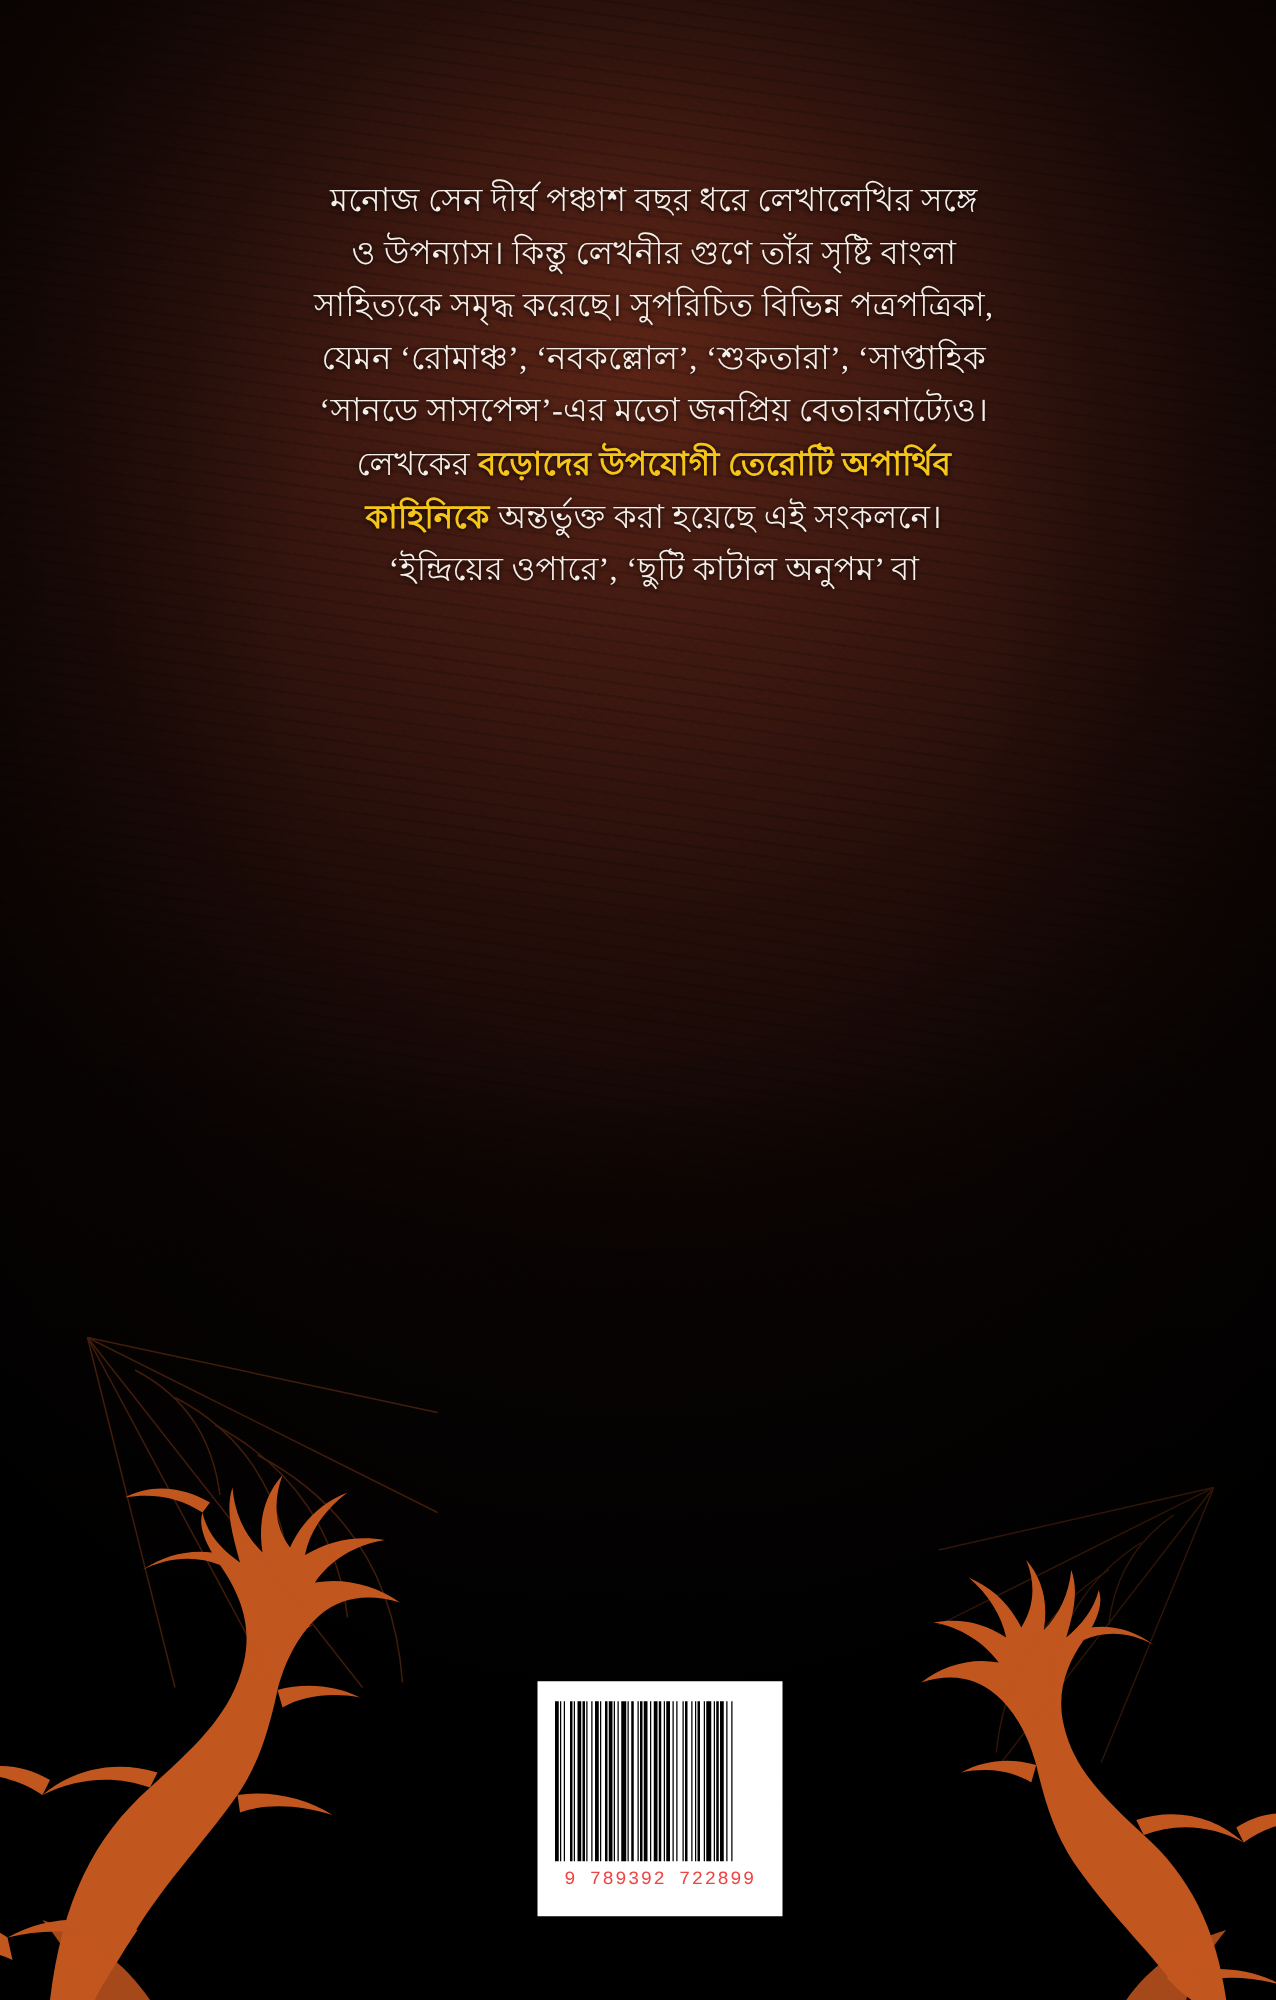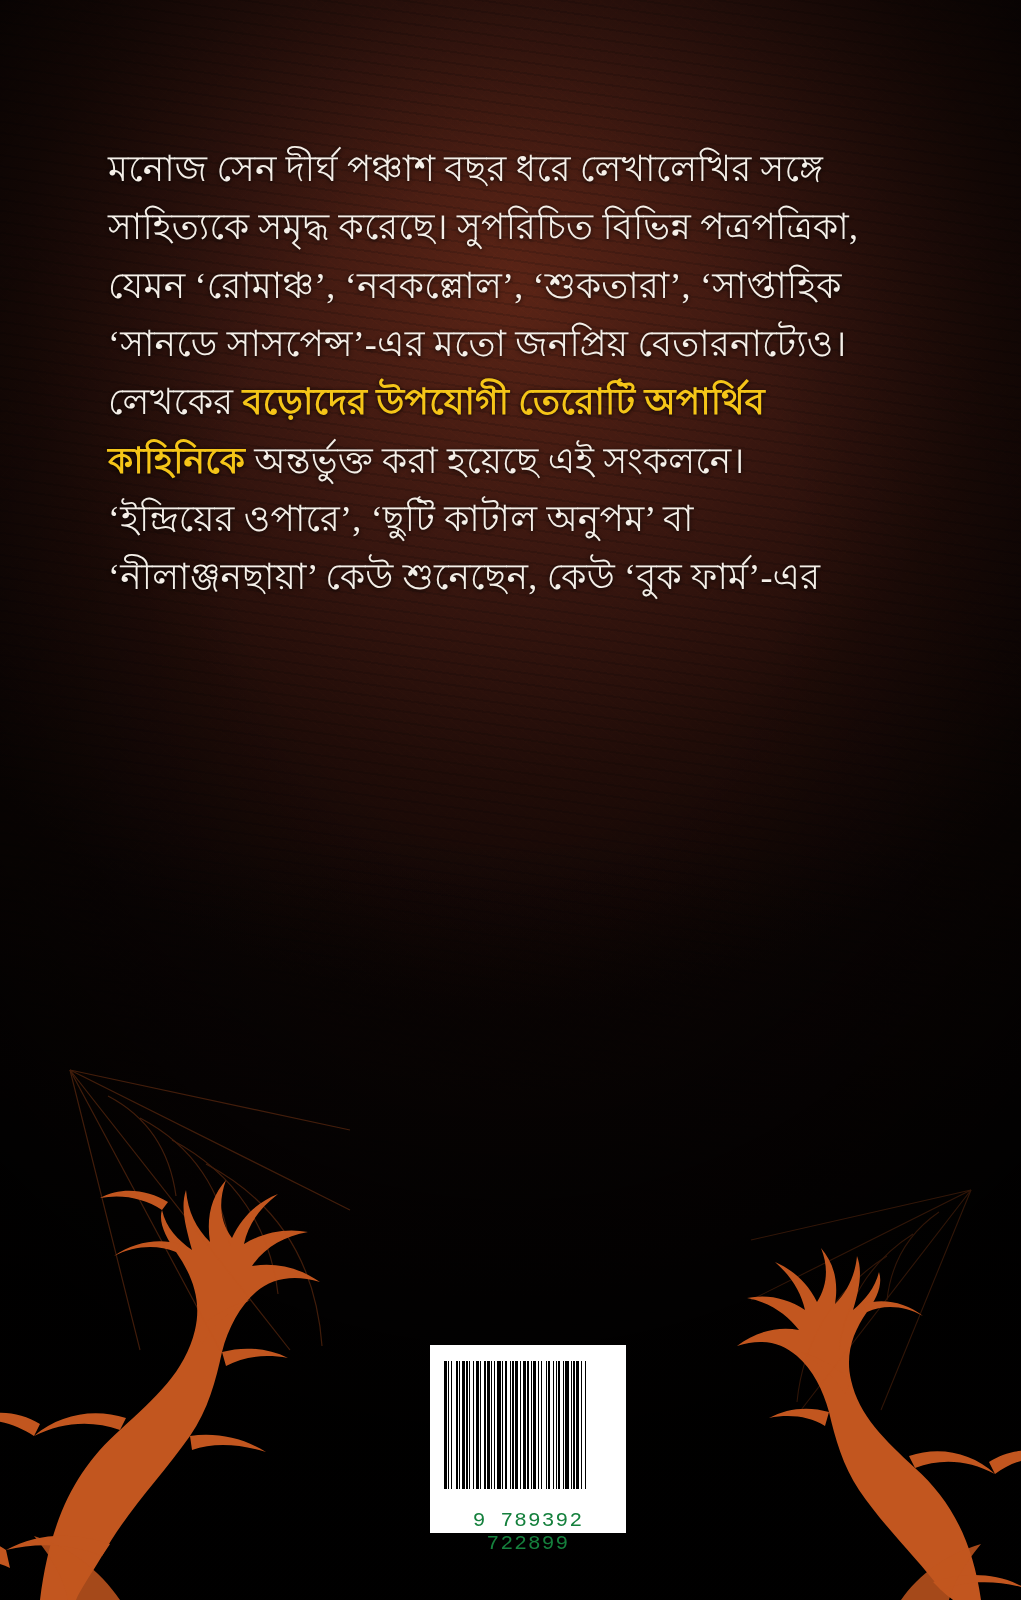--- a/index.html
+++ b/index.html
@@ -41,25 +41,26 @@
     position: absolute;
     left: 0; right: 0; bottom: 0;
     height: 760px;
     pointer-events: none;
     background: linear-gradient(to bottom, rgba(10,4,3,0) 0%, rgba(8,3,3,0.55) 28%, rgba(5,2,2,0.88) 62%, #050202 100%);
   }
 
   
   .blurb {
     position: absolute;
-    left: 108px;
+    left: 132px;
     top: 140px;
     width: 782px;
+    text-align: center;
     color: #f4efe8;
-    font-size: 36px;
+    font-size: 26px;
     line-height: 1.62;
     letter-spacing: 0.2px;
     text-shadow: 0 1px 4px rgba(0,0,0,0.85);
     z-index: 4;
   }
   .blurb p {
     margin: 0;
   }
   .hl {
     color: #f5c518;
@@ -105,44 +106,44 @@
     align-items: flex-end;
   }
   .barcode-bars i {
     display: block;
     background: #000;
     height: 100%;
   }
   .barcode-number {
     position: absolute;
     left: 0; right: 0;
-    top: 164px;
+    top: 150px;
     text-align: center;
-    color: #15803d;
+    color: #ef4444;
     font-family: "Liberation Mono", monospace;
-    font-size: 21px;
+    font-size: 15px;
     letter-spacing: 1.2px;
   }
 </style>
 </head>
 <body>
 
 <div class="page">
 
   <div class="texture"></div>
 
   <div class="blurb" id="blurb" style="color: rgb(244, 239, 232);">
       <p><span>মনোজ সেন দীর্ঘ পঞ্চাশ বছর ধরে লেখালেখির সঙ্গে</span></p>
+      <p><span>ও উপন্যাস। কিন্তু লেখনীর গুণে তাঁর সৃষ্টি বাংলা</span></p>
       <p><span>সাহিত্যকে সমৃদ্ধ করেছে। সুপরিচিত বিভিন্ন পত্রপত্রিকা,</span></p>
       <p><span>যেমন ‘রোমাঞ্চ’, ‘নবকল্লোল’, ‘শুকতারা’, ‘সাপ্তাহিক</span></p>
       <p><span>‘সানডে সাসপেন্স’-এর মতো জনপ্রিয় বেতারনাট্যেও।</span></p>
       <p><span>লেখকের </span><span class="hl" style="color: rgb(245, 197, 24);">বড়োদের উপযোগী তেরোটি অপার্থিব</span></p>
       <p><span class="hl" style="color: rgb(245, 197, 24);">কাহিনিকে</span><span> অন্তর্ভুক্ত করা হয়েছে এই সংকলনে।</span></p>
       <p><span>‘ইন্দ্রিয়ের ওপারে’, ‘ছুটি কাটাল অনুপম’ বা</span></p>
-      <p><span>‘নীলাঞ্জনছায়া’ কেউ শুনেছেন, কেউ ‘বুক ফার্ম’-এর</span></p>
     </div>
 
   <svg class="tree-left" viewBox="0 0 520 600" preserveAspectRatio="none">
     <g fill="#c2561f">
       <path d="M-10,600 L60,600 C70,520 95,470 140,430 C175,398 205,372 215,330 C222,300 212,275 196,252 C186,238 178,222 182,210 C186,228 198,240 212,250 C206,228 200,208 206,190 C208,212 216,228 230,242 C226,216 232,196 246,180 C238,202 240,222 252,238 C262,216 278,202 298,194 C280,208 268,224 264,244 C284,232 306,228 328,232 C304,236 284,248 272,266 C296,262 320,268 340,282 C314,274 292,278 276,292 C260,306 248,328 242,352 C236,380 228,410 210,436 C182,476 146,512 122,556 C110,576 100,590 96,600 Z"></path>
       <path d="M215,330 C230,318 248,306 270,300 C248,312 232,326 222,344 Z"></path>
       <path d="M196,252 C176,244 154,246 134,256 C154,242 178,238 200,244 Z"></path>
       <path d="M182,210 C164,198 142,194 120,198 C142,186 168,190 188,202 Z"></path>
       <path d="M140,430 C112,420 82,422 54,436 C80,414 114,408 146,418 Z"></path>
       <path d="M122,556 C92,544 58,542 26,550 C58,532 96,532 130,544 Z"></path>

